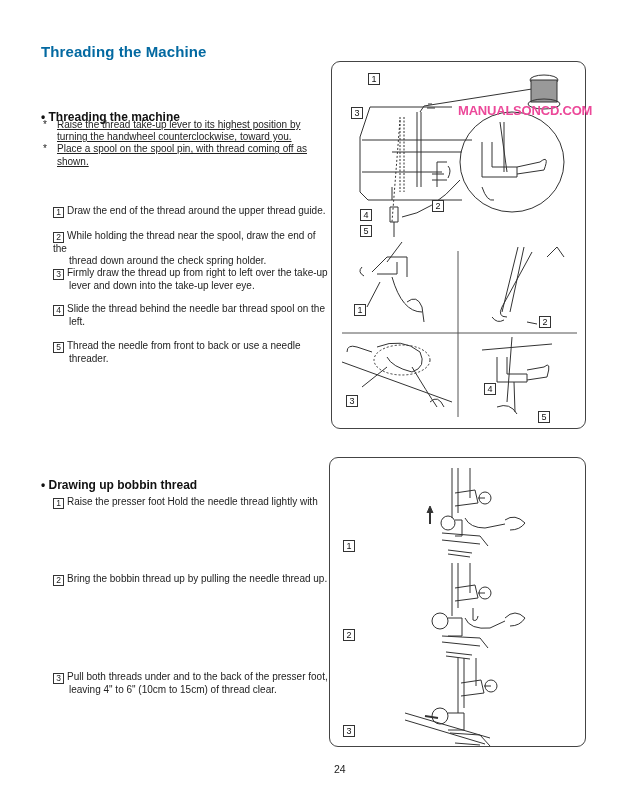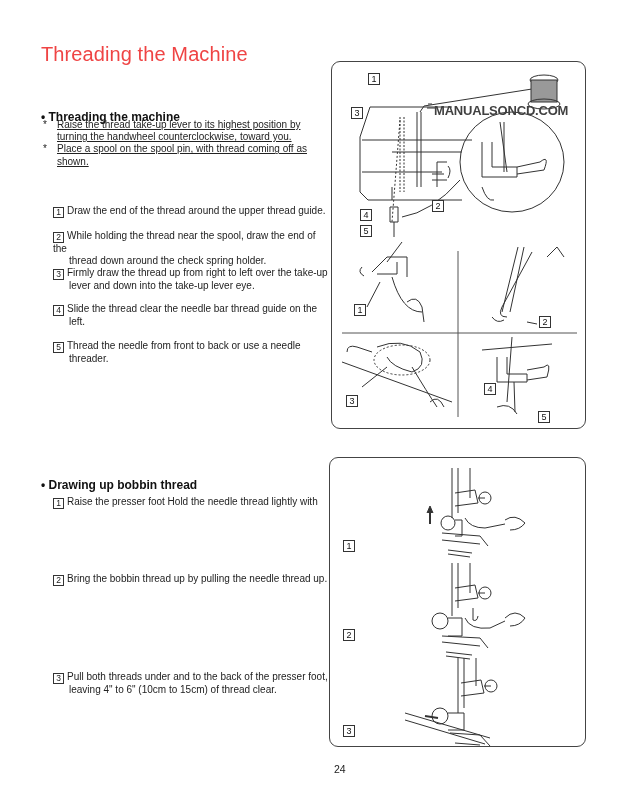--- a/index.html
+++ b/index.html
@@ -1,19 +1,19 @@
 <!DOCTYPE html>
 <html><head>
 <meta charset="utf-8">
 <style>
   * { box-sizing: border-box; margin: 0; padding: 0; }
   html, body { width: 626px; height: 800px; background: #ffffff; overflow: hidden; }
   body { position: relative; font-family: "Liberation Sans", sans-serif; color: #1a1a1a; }
 
-  .page-title { position: absolute; left: 41px; top: 43px; font-size: 20px; font-weight: normal; color: #ef4444; letter-spacing: 0.1px; }
+  .page-title { position: absolute; left: 41px; top: 43px; font-size: 15px; font-weight: bold; color: #0369a1; letter-spacing: 0.1px; }
   .sec-head { position: absolute; font-size: 12px; font-weight: bold; color: #111; }
   .sec1-head { left: 41px; top: 86px; margin-top: 24px; }
   .sec2-head { left: 41px; top: 478px; }
 
   .text { position: absolute; font-size: 10px; line-height: 12.2px; color: #222; text-decoration: underline; }
 
   .bullets { left: 41px; top: 119px; width: 290px; list-style: none; }
   .bullets li { position: relative; padding-left: 16px; }
   .bullets li::before { content: "*"; position: absolute; left: 2px; top: 0; font-size: 10px; }
 
@@ -22,21 +22,21 @@
   .step .cont { display: block; padding-left: 16px; }
 
   .figbox { position: absolute; border: 1.5px solid #444; border-radius: 9px; background: #fff; overflow: hidden; }
   .fig1 { left: 331px; top: 61px; width: 255px; height: 368px; }
   .fig2 { left: 329px; top: 457px; width: 257px; height: 290px; }
 
   .figbox svg { position: absolute; left: 0; top: 0; }
 
   .label-box { position: absolute; width: 12px; height: 12px; border: 1px solid #333; background: #fff; font-size: 9px; line-height: 10px; text-align: center; color: #111; }
 
-  .watermark { position: absolute; left: 434px; top: 103px; font-size: 13px; font-weight: bold; color: #404040; letter-spacing: -0.2px; }
+  .watermark { position: absolute; left: 458px; top: 103px; font-size: 13px; font-weight: bold; color: #ec4899; letter-spacing: -0.2px; }
 
   .page-num { position: absolute; left: 305px; top: 763px; font-size: 10.5px; color: #222; margin-left: 29px; }
 </style>
 </head>
 <body>
 
 <div class="page-title">Threading the Machine</div>
 
 <div class="sec-head sec1-head">• Threading the machine</div>
 
@@ -50,21 +50,21 @@
 </div>
 <div class="step" style="top:230px;">
   <span class="num">2</span><span>While holding the thread near the spool, draw the end of the</span>
   <span class="cont">thread down around the check spring holder.</span>
 </div>
 <div class="step" style="top:267px;">
   <span class="num">3</span><span>Firmly draw the thread up from right to left over the take-up</span>
   <span class="cont">lever and down into the take-up lever eye.</span>
 </div>
 <div class="step" style="top:303px;">
-  <span class="num">4</span><span>Slide the thread clear the needle bar thread guide on the</span>
+  <span class="num">4</span><span>Slide the thread behind the needle bar thread spool on the</span>
   <span class="cont">left.</span>
 </div>
 <div class="step" style="top:340px;">
   <span class="num">5</span><span>Thread the needle from front to back or use a needle</span>
   <span class="cont">threader.</span>
 </div>
 
 <div class="figbox fig1">
   <svg width="255" height="368" viewBox="0 0 255 368">
     <g fill="none" stroke="#333" stroke-width="1">

